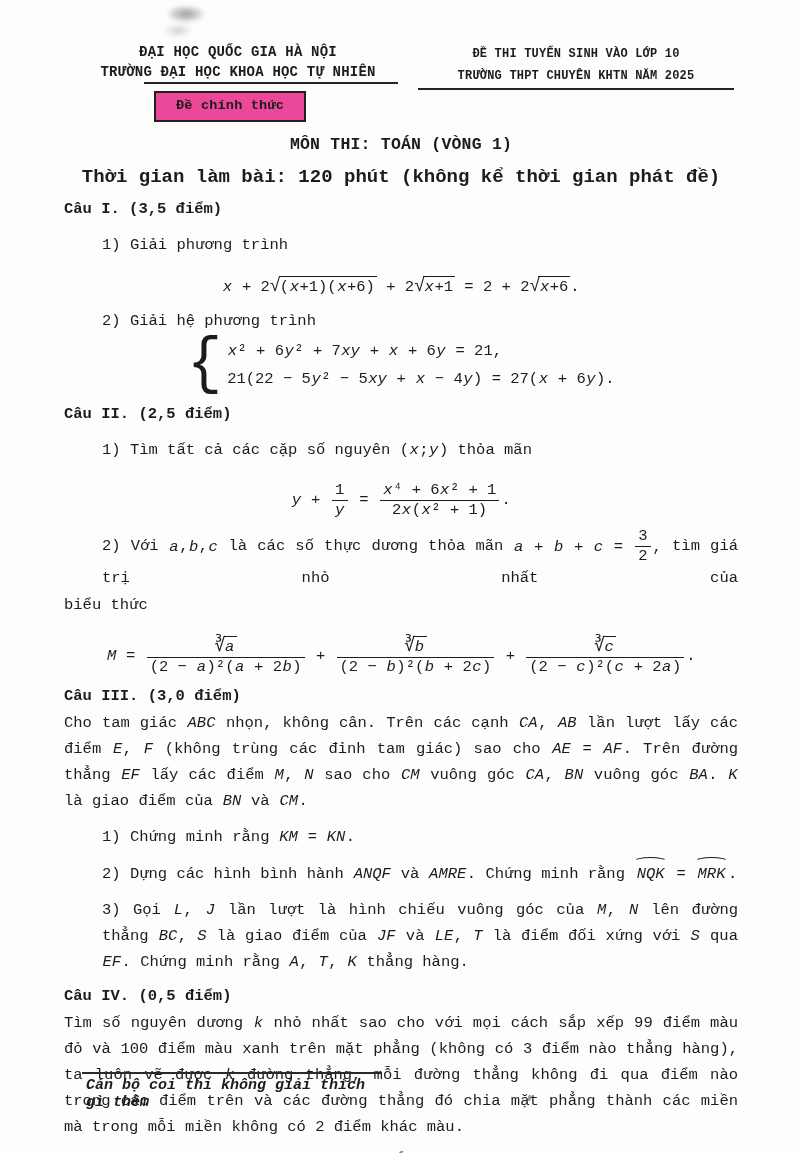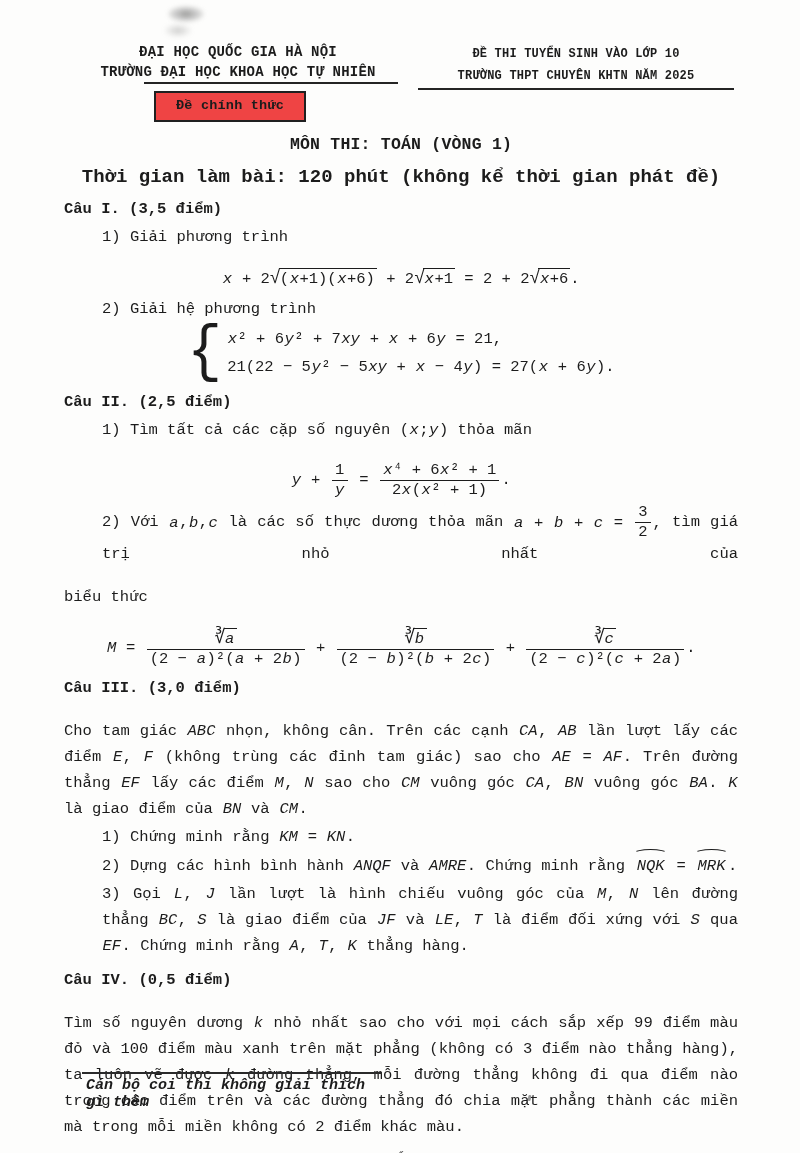--- a/index.html
+++ b/index.html
@@ -14,31 +14,31 @@
 
   
   .header { display:flex; justify-content:space-between; align-items:flex-start; }
   .h-left { width:348px; text-align:center; font-weight:bold; font-size:14px; line-height:20px; letter-spacing:.2px; }
   .h-right { width:324px; text-align:center; font-weight:bold; font-size:12px; line-height:22px; margin-top:1px; letter-spacing:.2px; }
   .u-partial { position:relative; display:block; }
   .u-partial::after { content:''; position:absolute; left:80px; right:14px; bottom:-2px; border-bottom:2px solid #242424; }
   .u-full { position:relative; display:block; }
   .u-full::after { content:''; position:absolute; left:4px; right:4px; bottom:-3px; border-bottom:2px solid #242424; }
   .stamp { margin:9px 0 0 90px; width:152px; border:2px solid #202020; text-align:center;
-           font-weight:bold; font-size:13.5px; padding:3px 0 4px; background:#ef4444; }
+           font-weight:bold; font-size:13.5px; padding:3px 0 4px; background:#ec4899; }
 
   
   .title-block { text-align:center; margin-top:13px; }
   .t1 { font-weight:bold; font-size:16.5px; letter-spacing:.2px; }
   .t2 { font-weight:bold; font-size:19px; margin-top:12px; }
 
   
   .sec-heading { font-weight:bold; font-size:15.5px; margin-top:9px; line-height:25px; }
-  .item { font-size:15.5px; line-height:26px; padding-left:38px; margin-top:2px; }
-  .para { font-size:15.5px; line-height:26px; text-align:justify; margin-top:17px; }
+  .item { font-size:15.5px; line-height:26px; padding-left:38px; margin-top:10px; }
+  .para { font-size:15.5px; line-height:26px; text-align:justify; margin-top:1px; }
   .jlast { text-align:justify; text-align-last:justify; }
   .eq { text-align:center; font-size:15.5px; margin:19px 0 6px; line-height:1.35; }
 
   
   .m i { font-style:italic; padding:0 .5px; }
   .frac { display:inline-block; vertical-align:middle; text-align:center; line-height:1.08; margin:0 2px; }
   .fn { display:block; padding:0 3px 1px; border-bottom:1.3px solid #1c1c1c; }
   .fd { display:block; padding:1px 3px 0; }
   .sqrt { white-space:nowrap; }
   .rsg { font-size:1.18em; line-height:1; }

